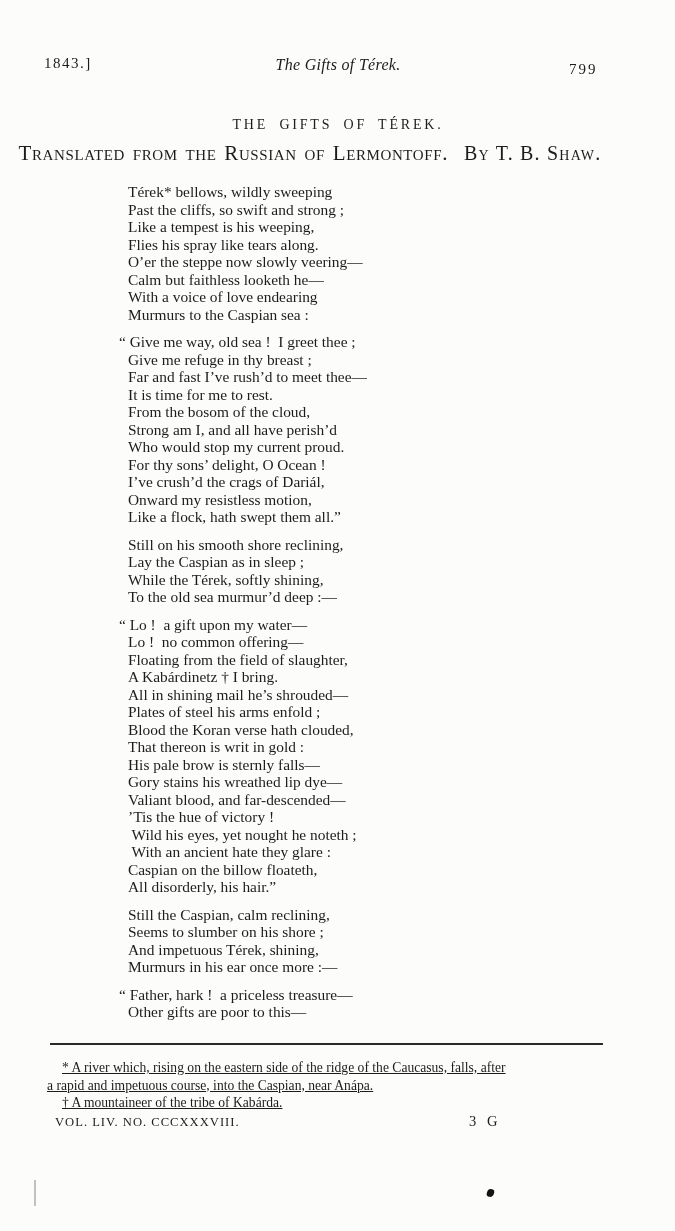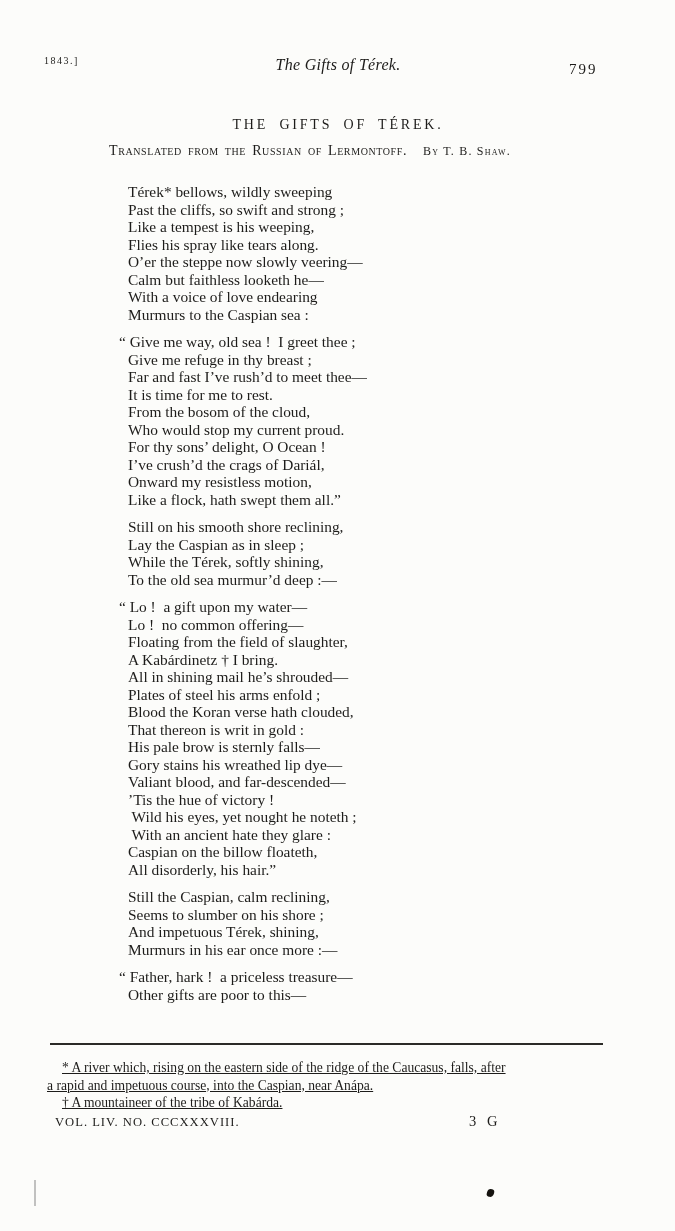--- a/index.html
+++ b/index.html
@@ -2,31 +2,31 @@
 <html><head>
 <meta charset="utf-8">
 <style>
   html,body{margin:0;padding:0;background:#fcfcfa;}
   .page{
     position:relative;width:675px;height:1231px;overflow:hidden;
     background:#fcfcfa;color:#1d1c1a;
     font-family:"Liberation Serif","DejaVu Serif",serif;
   }
   
-  .hdr-year{position:absolute;top:55px;left:44px;font-size:10px;letter-spacing:1.5px;}
+  .hdr-year{position:absolute;top:55px;left:44px;font-size:15px;letter-spacing:1.5px;}
   .hdr-title{position:absolute;top:56px;left:8px;width:660px;text-align:center;
     font-style:italic;font-size:16px;letter-spacing:.3px;}
   .hdr-page{position:absolute;top:61px;left:569px;font-size:15px;letter-spacing:2px;}
   
   .title{position:absolute;top:117px;left:8px;width:660px;text-align:center;
     font-size:14px;letter-spacing:2.8px;word-spacing:5px;}
   .byline{position:absolute;top:141px;left:0;width:620px;text-align:center;
     font-variant:small-caps;white-space:pre;}
-  .byline-translated{font-size:14px;letter-spacing:.6px;word-spacing:2px;}
-  .byline-author{font-size:12px;margin-left:16px;letter-spacing:1.2px;}
+  .byline-translated{font-size:21px;letter-spacing:.6px;word-spacing:2px;}
+  .byline-author{font-size:20px;margin-left:16px;letter-spacing:1.2px;}
   
   .poem{position:absolute;top:183px;left:128px;font-size:15.4px;line-height:17.5px;}
   .stanza{margin-bottom:10px;}
   .poem-line{white-space:pre;}
   .poem-line.hang{margin-left:-9px;}
   
   .rule{position:absolute;top:1043px;left:50px;width:553px;height:0;border-top:2px solid #2b2a27;}
   .footnotes{position:absolute;top:1059px;left:47px;width:592px;font-size:13.6px;line-height:17.6px;}
   .fn-line{white-space:pre-wrap;text-decoration:underline;}
   .fn-line.indent{padding-left:15px;}
@@ -61,20 +61,21 @@
         <div class="poem-line">Calm but faithless looketh he—</div>
         <div class="poem-line">With a voice of love endearing</div>
         <div class="poem-line">Murmurs to the Caspian sea :</div>
       </div>
       <div class="stanza">
         <div class="poem-line hang">“ Give me way, old sea !  I greet thee ;</div>
         <div class="poem-line">Give me refuge in thy breast ;</div>
         <div class="poem-line">Far and fast I’ve rush’d to meet thee—</div>
         <div class="poem-line">It is time for me to rest.</div>
         <div class="poem-line">From the bosom of the cloud,</div>
+        <div class="poem-line">Strong am I, and all have perish’d</div>
         <div class="poem-line">Who would stop my current proud.</div>
         <div class="poem-line">For thy sons’ delight, O Ocean !</div>
         <div class="poem-line">I’ve crush’d the crags of Dariál,</div>
         <div class="poem-line">Onward my resistless motion,</div>
         <div class="poem-line">Like a flock, hath swept them all.”</div>
       </div>
       <div class="stanza">
         <div class="poem-line">Still on his smooth shore reclining,</div>
         <div class="poem-line">Lay the Caspian as in sleep ;</div>
         <div class="poem-line">While the Térek, softly shining,</div>

